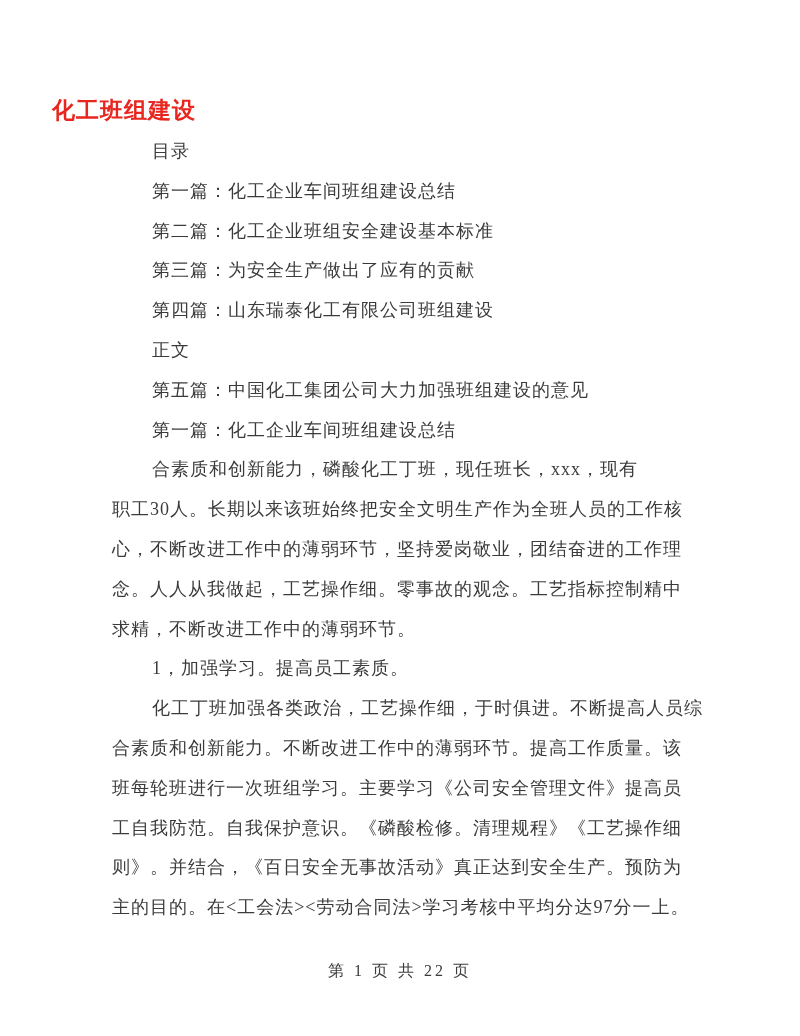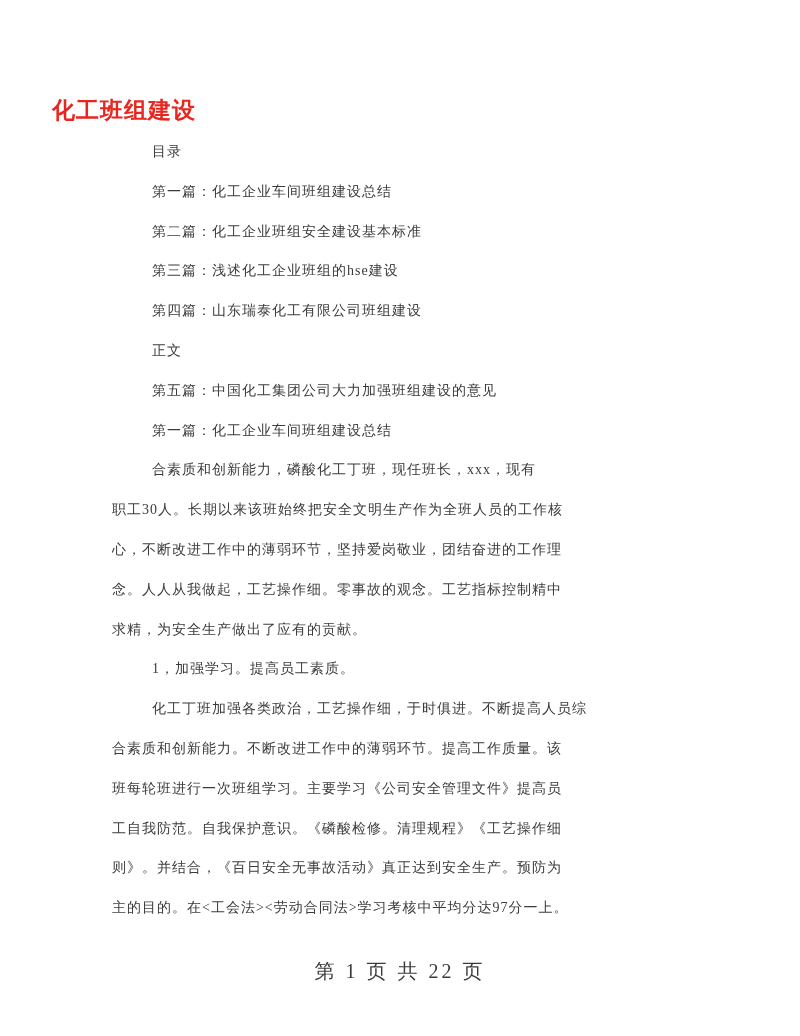--- a/index.html
+++ b/index.html
@@ -31,59 +31,59 @@
   }
   .body-lines {
     position: absolute;
     top: 132px;
     left: 112px;
     width: 580px;
   }
   .line {
     height: 39.8px;
     line-height: 39.8px;
-    font-size: 14px;
+    font-size: 18px;
     letter-spacing: 1px;
     white-space: nowrap;
   }
   .line.indent {
     padding-left: 40px;
   }
   .footer {
     position: absolute;
     top: 956px;
     left: 0;
     width: 800px;
     text-align: center;
-    font-size: 20px;
+    font-size: 16px;
     letter-spacing: 3px;
     line-height: 30px;
     color: #3b3b3b;
   }
 </style>
 </head>
 <body>
 
 <div class="page" style="color: rgb(59, 59, 59);">
   <h1 class="title" style="color: rgb(232, 37, 30);">化工班组建设</h1>
 
   <div class="body-lines" id="lines">
       <div class="line indent">目录</div>
       <div class="line indent">第一篇：化工企业车间班组建设总结</div>
       <div class="line indent">第二篇：化工企业班组安全建设基本标准</div>
-      <div class="line indent">第三篇：浅述化工企业班组的hse建设</div>
+      <div class="line indent">第三篇：为安全生产做出了应有的贡献</div>
       <div class="line indent">第四篇：山东瑞泰化工有限公司班组建设</div>
       <div class="line indent">正文</div>
       <div class="line indent">第五篇：中国化工集团公司大力加强班组建设的意见</div>
       <div class="line indent">第一篇：化工企业车间班组建设总结</div>
       <div class="line indent">合素质和创新能力，磷酸化工丁班，现任班长，xxx，现有</div>
       <div class="line">职工30人。长期以来该班始终把安全文明生产作为全班人员的工作核</div>
       <div class="line">心，不断改进工作中的薄弱环节，坚持爱岗敬业，团结奋进的工作理</div>
       <div class="line">念。人人从我做起，工艺操作细。零事故的观念。工艺指标控制精中</div>
-      <div class="line">求精，为安全生产做出了应有的贡献。</div>
+      <div class="line">求精，不断改进工作中的薄弱环节。</div>
       <div class="line indent">1，加强学习。提高员工素质。</div>
       <div class="line indent">化工丁班加强各类政治，工艺操作细，于时俱进。不断提高人员综</div>
       <div class="line">合素质和创新能力。不断改进工作中的薄弱环节。提高工作质量。该</div>
       <div class="line">班每轮班进行一次班组学习。主要学习《公司安全管理文件》提高员</div>
       <div class="line">工自我防范。自我保护意识。《磷酸检修。清理规程》《工艺操作细</div>
       <div class="line">则》。并结合，《百日安全无事故活动》真正达到安全生产。预防为</div>
       <div class="line">主的目的。在&lt;工会法&gt;&lt;劳动合同法&gt;学习考核中平均分达97分一上。</div>
     </div>
 
   <div class="footer">第 1 页 共 22 页</div>

